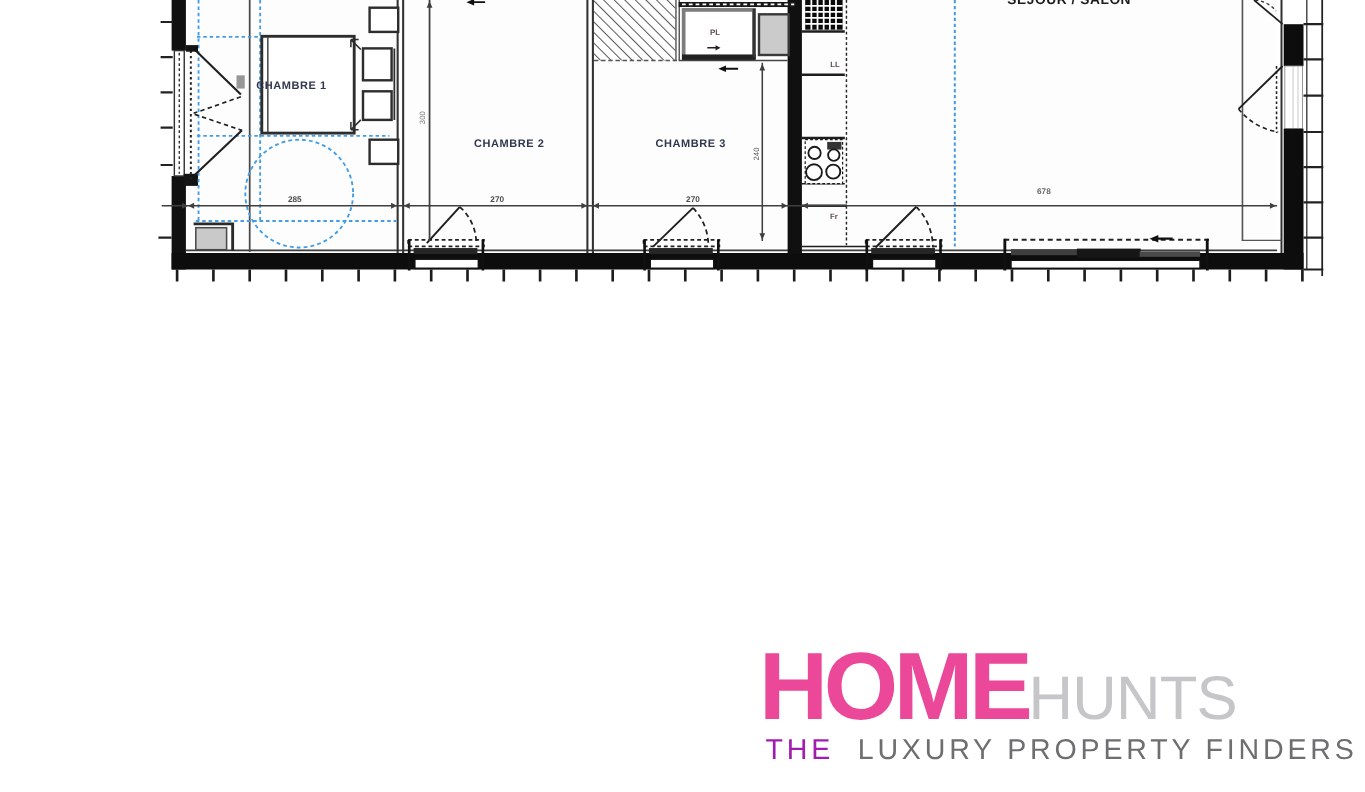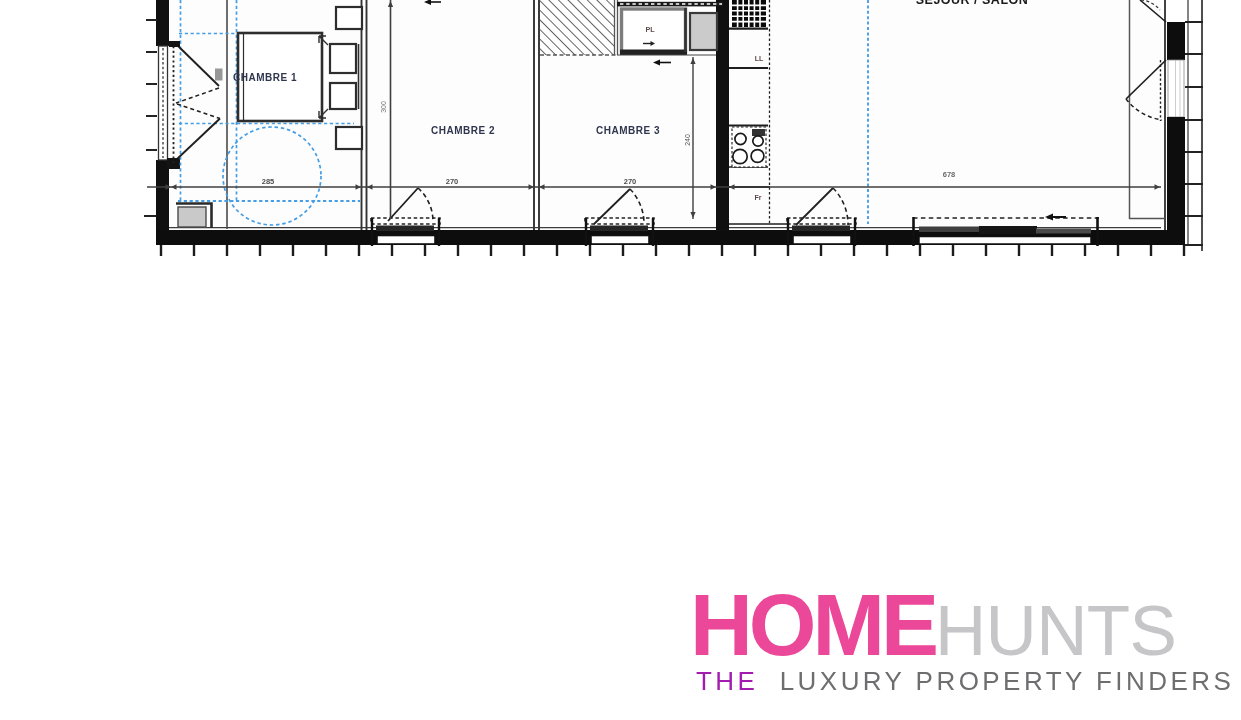--- a/index.html
+++ b/index.html
@@ -1,20 +1,20 @@
 <!DOCTYPE html>
 <html><head>
 <meta charset="utf-8">
 <style>
 html,body{margin:0;padding:0;background:#fff;width:1241px;height:720px;overflow:hidden;}
 body{font-family:"Liberation Sans",sans-serif;position:relative;}
 #plan{position:absolute;left:0;top:0;filter:blur(0.3px);}
 .lg1{position:absolute;top:581px;left:690px;white-space:nowrap;line-height:1;}
 .lg1 .b{font-weight:bold;font-size:87px;color:#ec4899;letter-spacing:-4px;}
-.lg1 .t{font-weight:normal;font-size:71px;color:#c6c6c8;letter-spacing:-0.7px;margin-left:0px;}
+.lg1 .t{font-weight:normal;font-size:56px;color:#c6c6c8;letter-spacing:-0.7px;margin-left:0px;}
 .lg2{position:absolute;top:668px;left:696px;white-space:nowrap;line-height:1;font-size:26px;letter-spacing:3.45px;color:#6e6e70;}
 .lg2 .the{color:#a21caf;}
 </style>
 </head>
 <body>
 
 <svg id="plan" width="1241" height="262" viewBox="0 0 1241 262">
 <defs>
 <pattern id="hatch" width="6.8" height="6.8" patternTransform="rotate(-45)" patternUnits="userSpaceOnUse">
 <rect width="6.8" height="6.8" fill="#fff"></rect>

